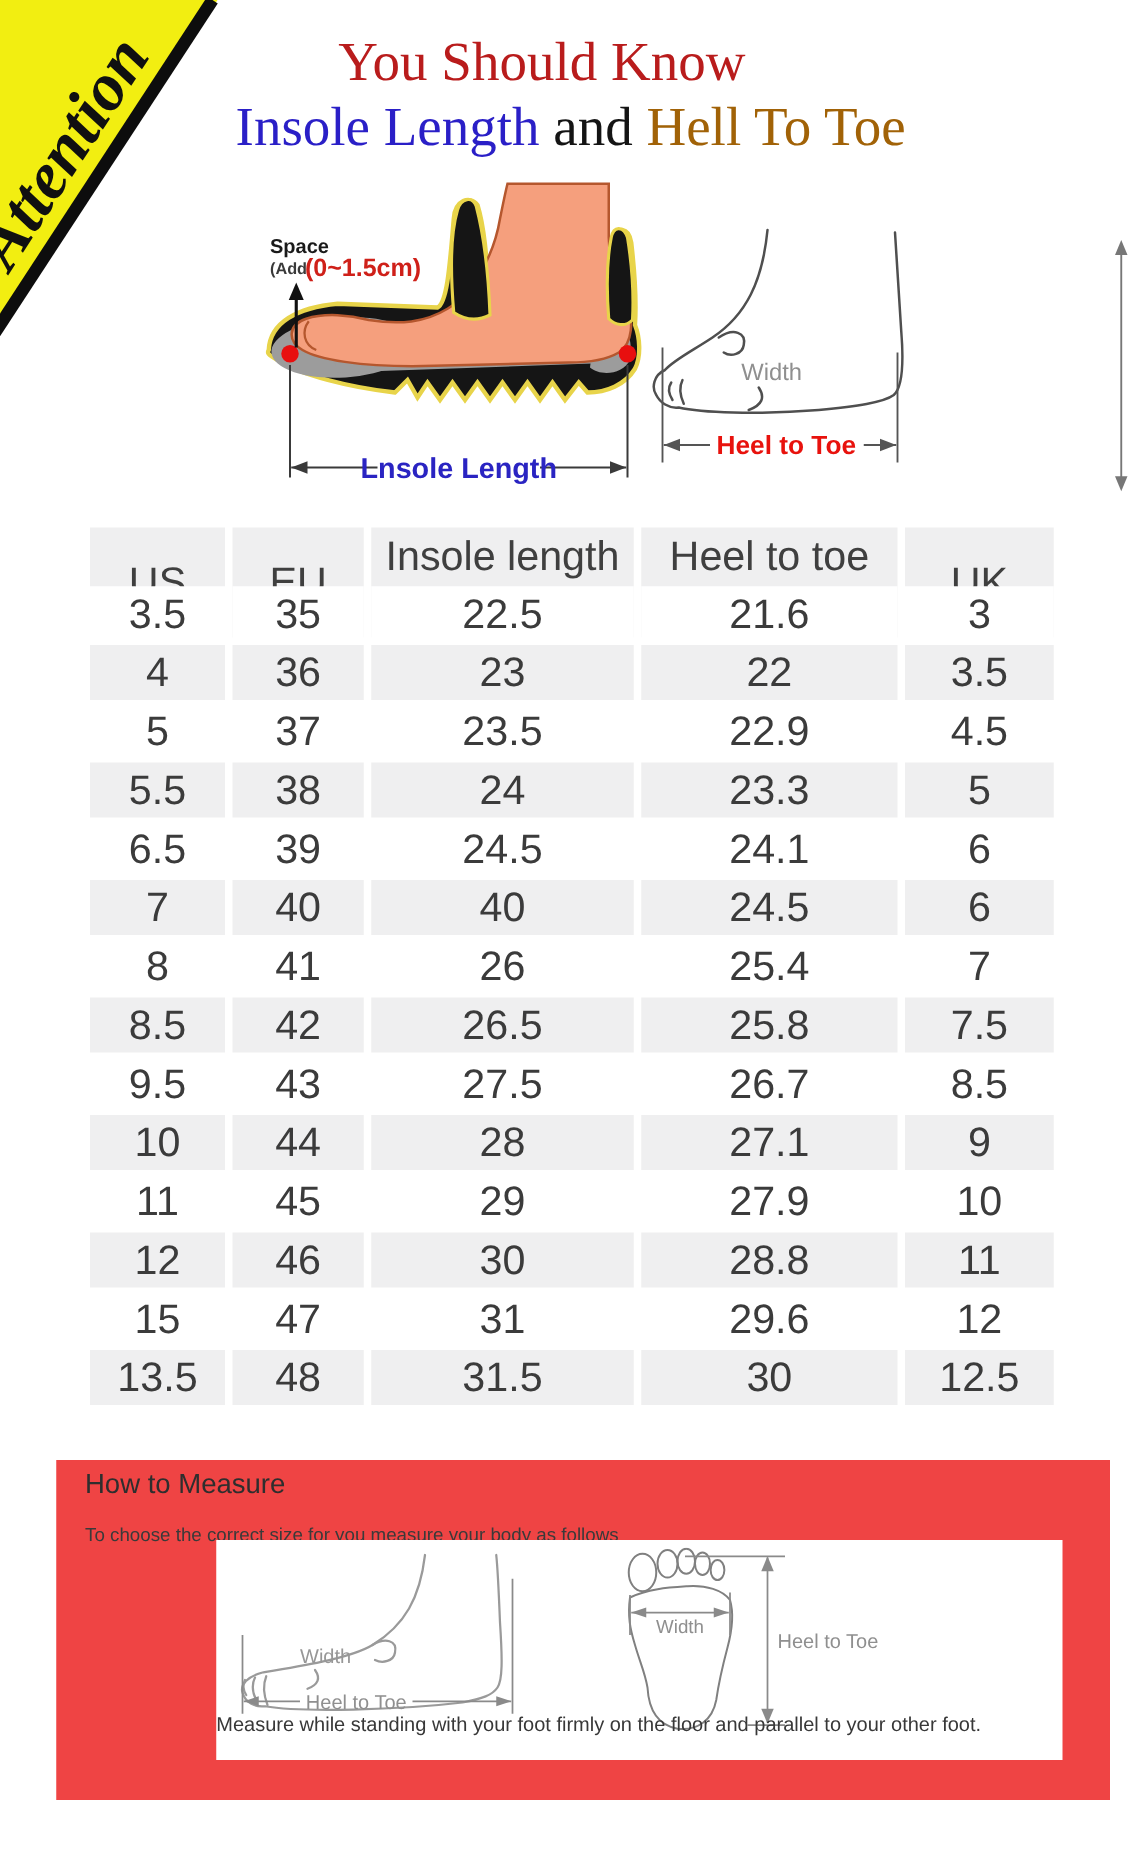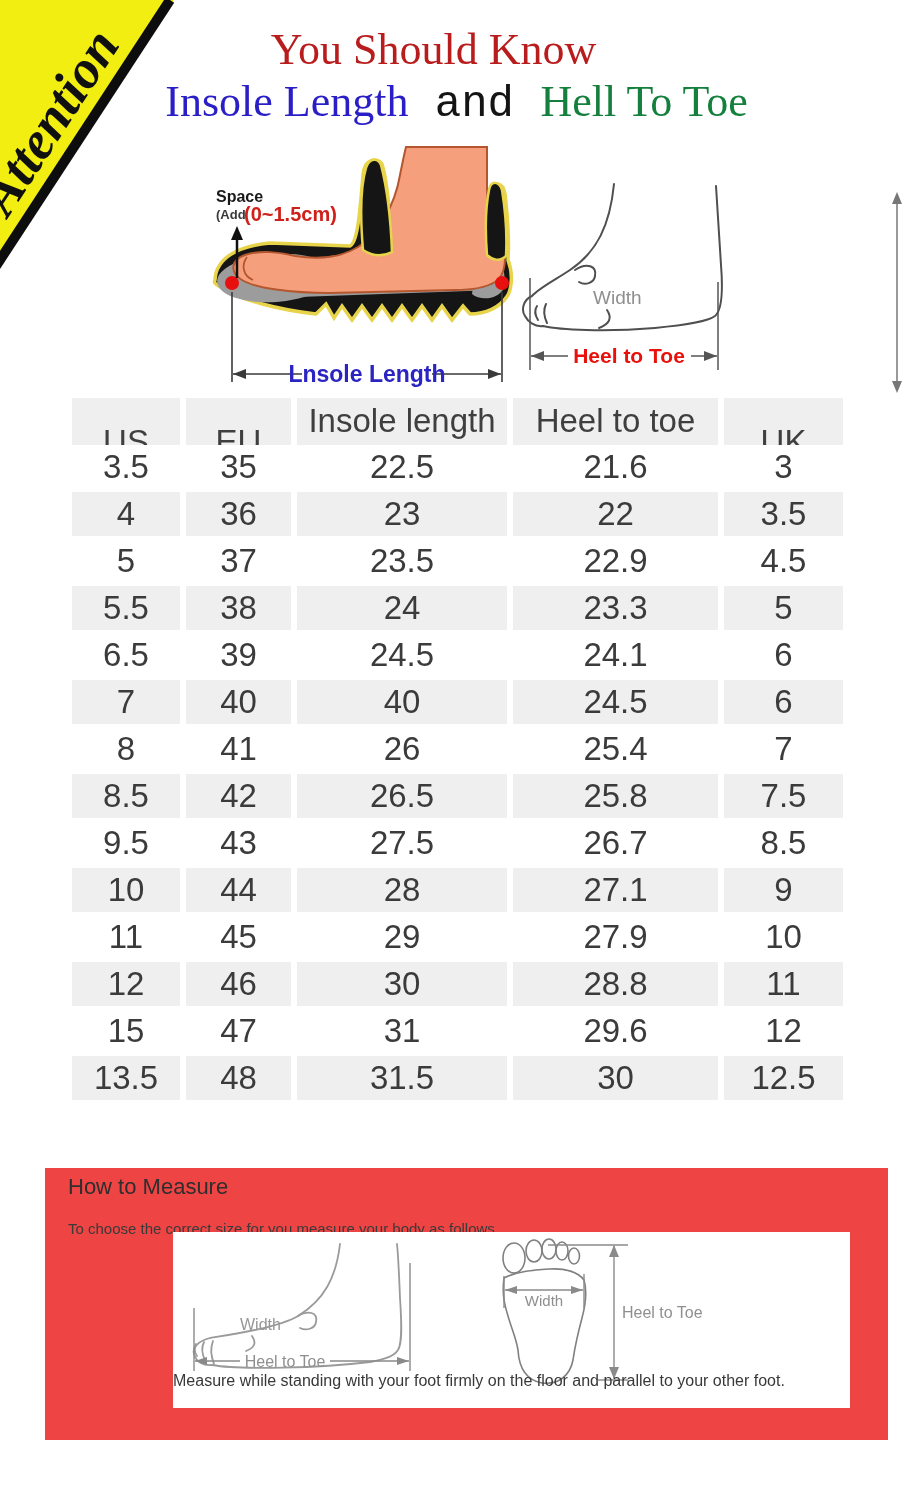--- a/index.html
+++ b/index.html
@@ -5,24 +5,24 @@
   html,body{margin:0;padding:0;}
   body{width:913px;height:1500px;position:relative;background:#ffffff;overflow:hidden;
        font-family:"Liberation Sans",sans-serif;}
   .abs{position:absolute;}
 
   
   .title-line1{position:absolute;top:26px;left:0;width:867px;text-align:center;
     font-family:"Liberation Serif",serif;font-size:44px;line-height:48px;color:#b91c1c;}
   .title-line2{position:absolute;top:78px;left:0;width:913px;text-align:center;
     font-family:"Liberation Serif",serif;font-size:44px;line-height:48px;}
-  .t-blue{color:#2a1fc7;} .t-black{color:#141414;font-family:Liberation Mono, monospace;} .t-red{color:#15803d;}
+  .t-blue{color:#2a1fc7;} .t-black{color:#141414;} .t-red{color:#a16207;}
 
   
-  #size-grid{position:absolute;left:72px;top:398px;width:771px;
+  #size-grid{position:absolute;left:72px;top:422px;width:771px;
     display:grid;grid-template-columns:108px 105px 210px 205px 119px;
     grid-auto-rows:44px;column-gap:6px;row-gap:3px;}
   .cell{display:flex;align-items:center;justify-content:center;
     font-size:33px;color:#3b3b3b;background:#ffffff;}
   .cell.alt{background:#efeff0;}
   .hcell{height:88px;background:#efeff0;display:flex;flex-direction:column;
     align-items:center;justify-content:center;font-size:33px;line-height:42px;color:#3f3f3f;}
 
   
   .measure-panel{position:absolute;left:45px;top:1168px;width:843px;height:272px;background:#ef4444;}

